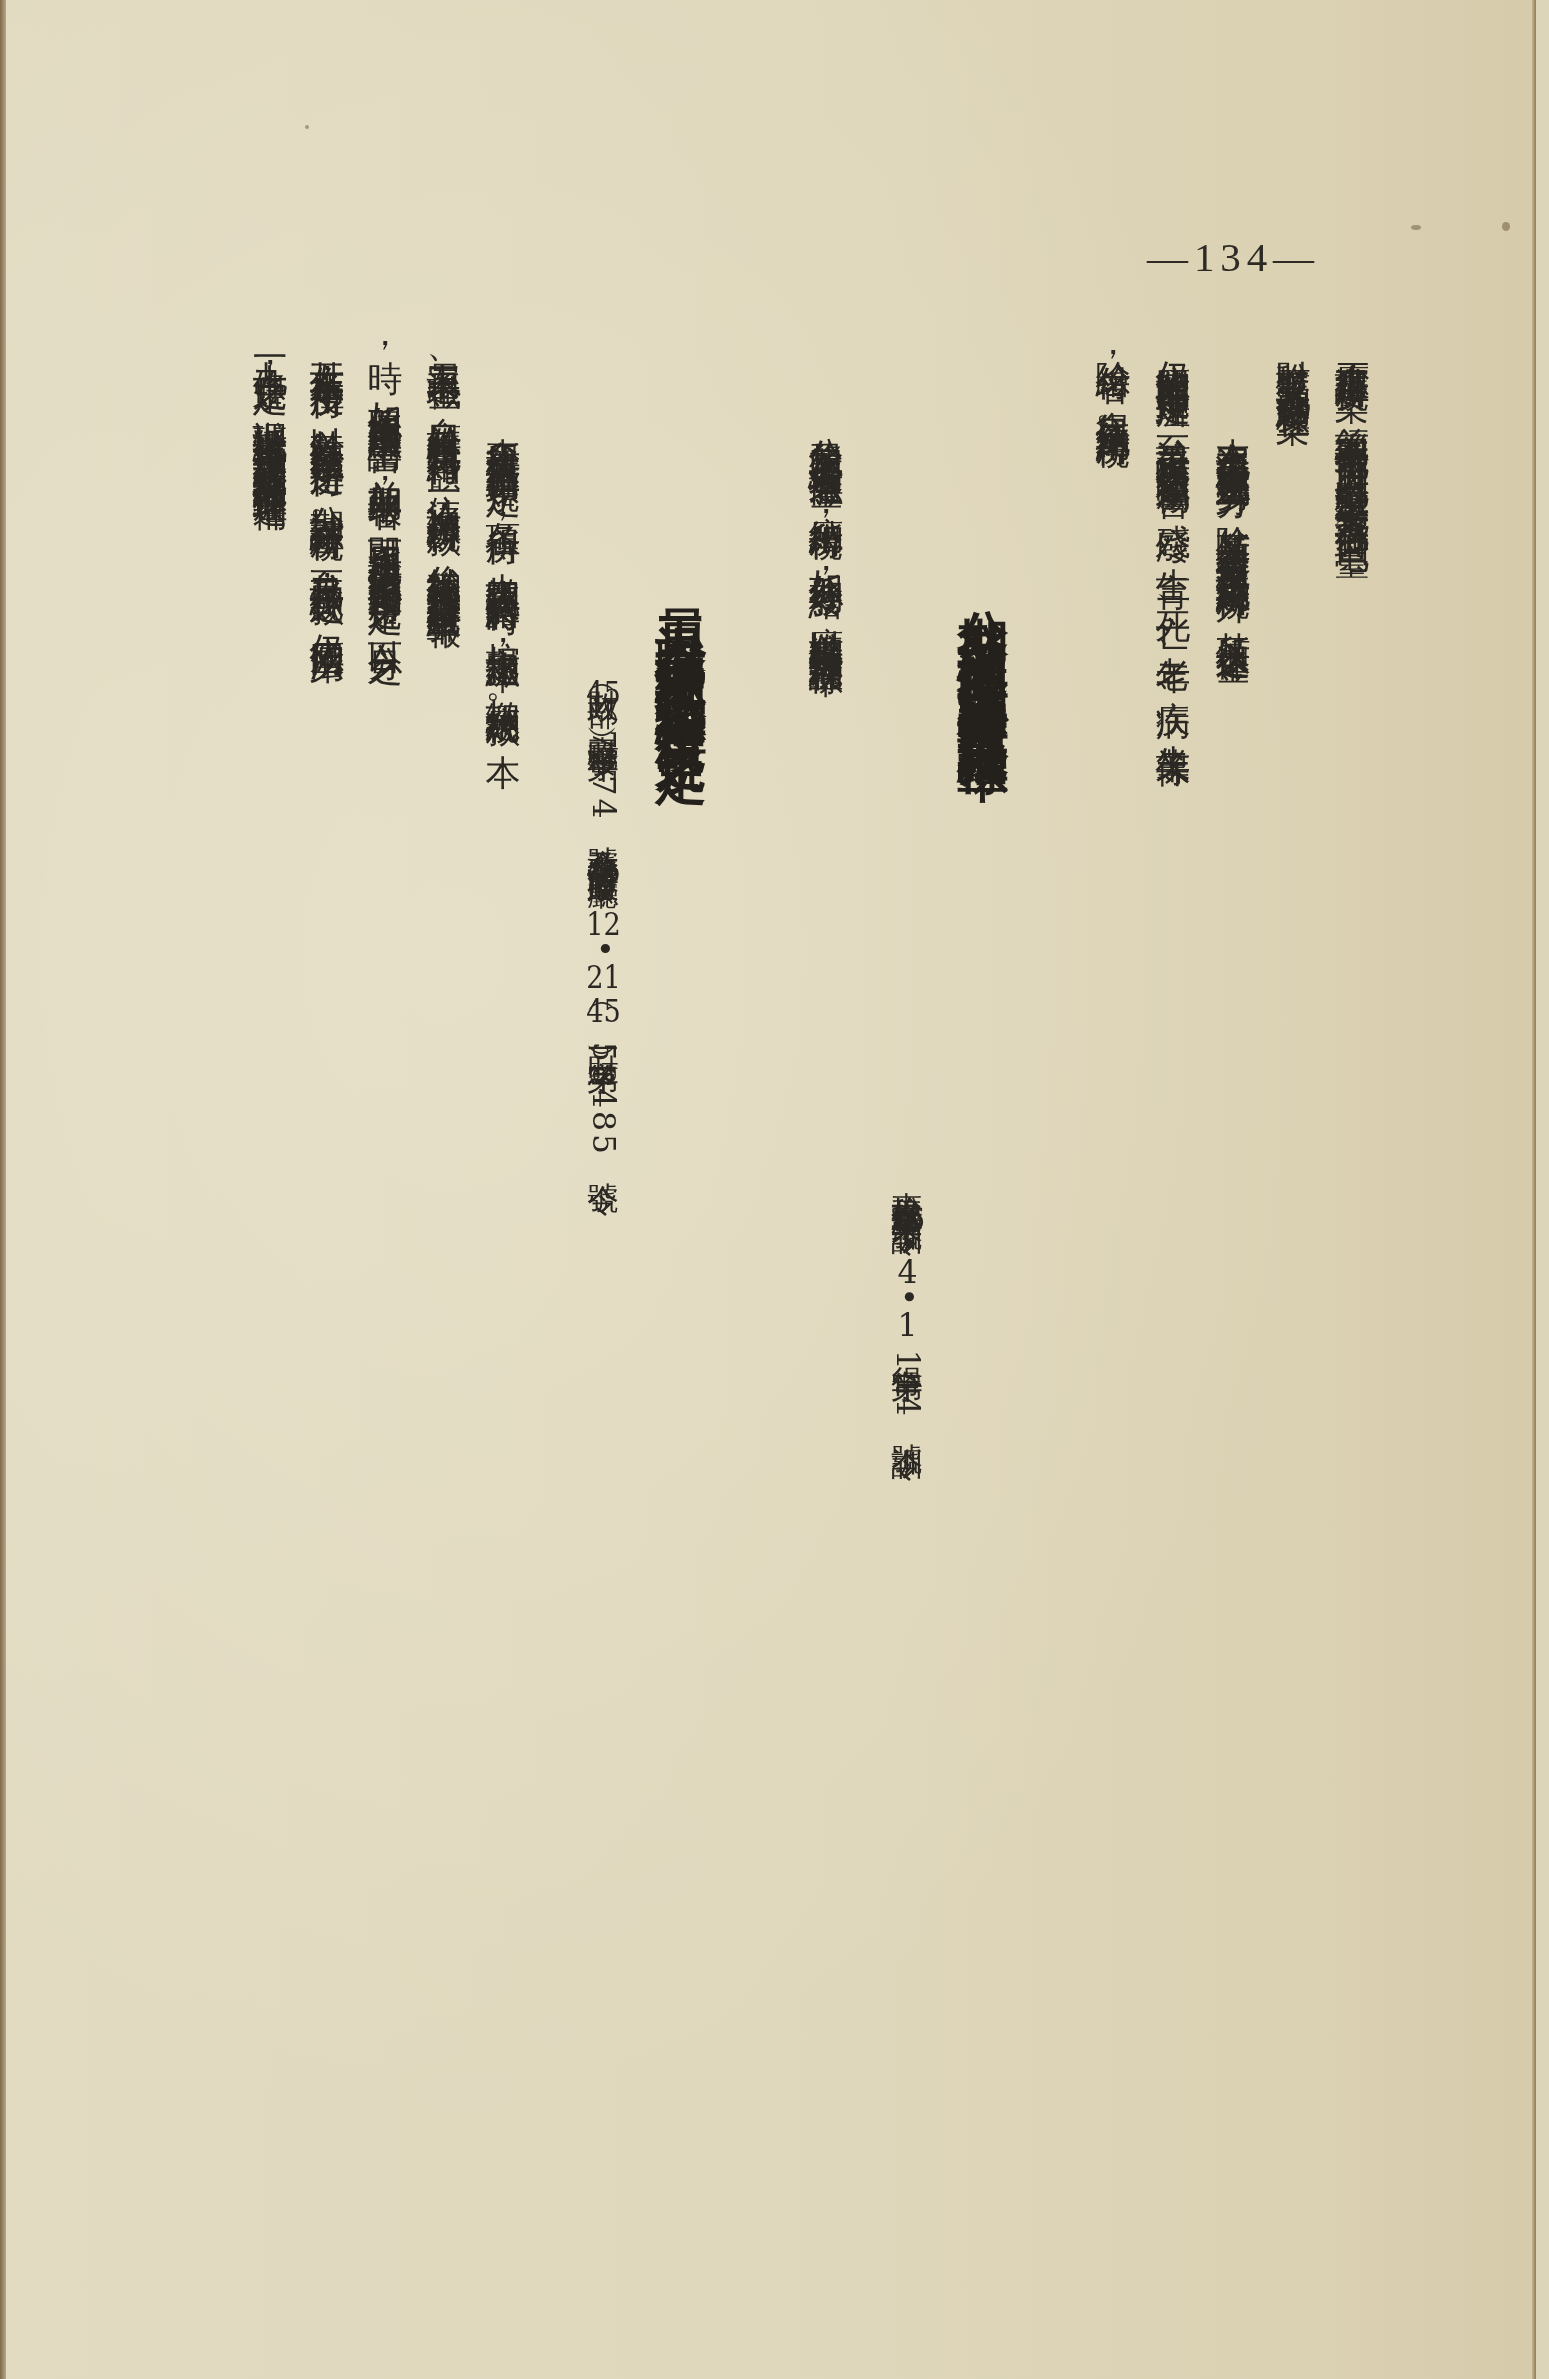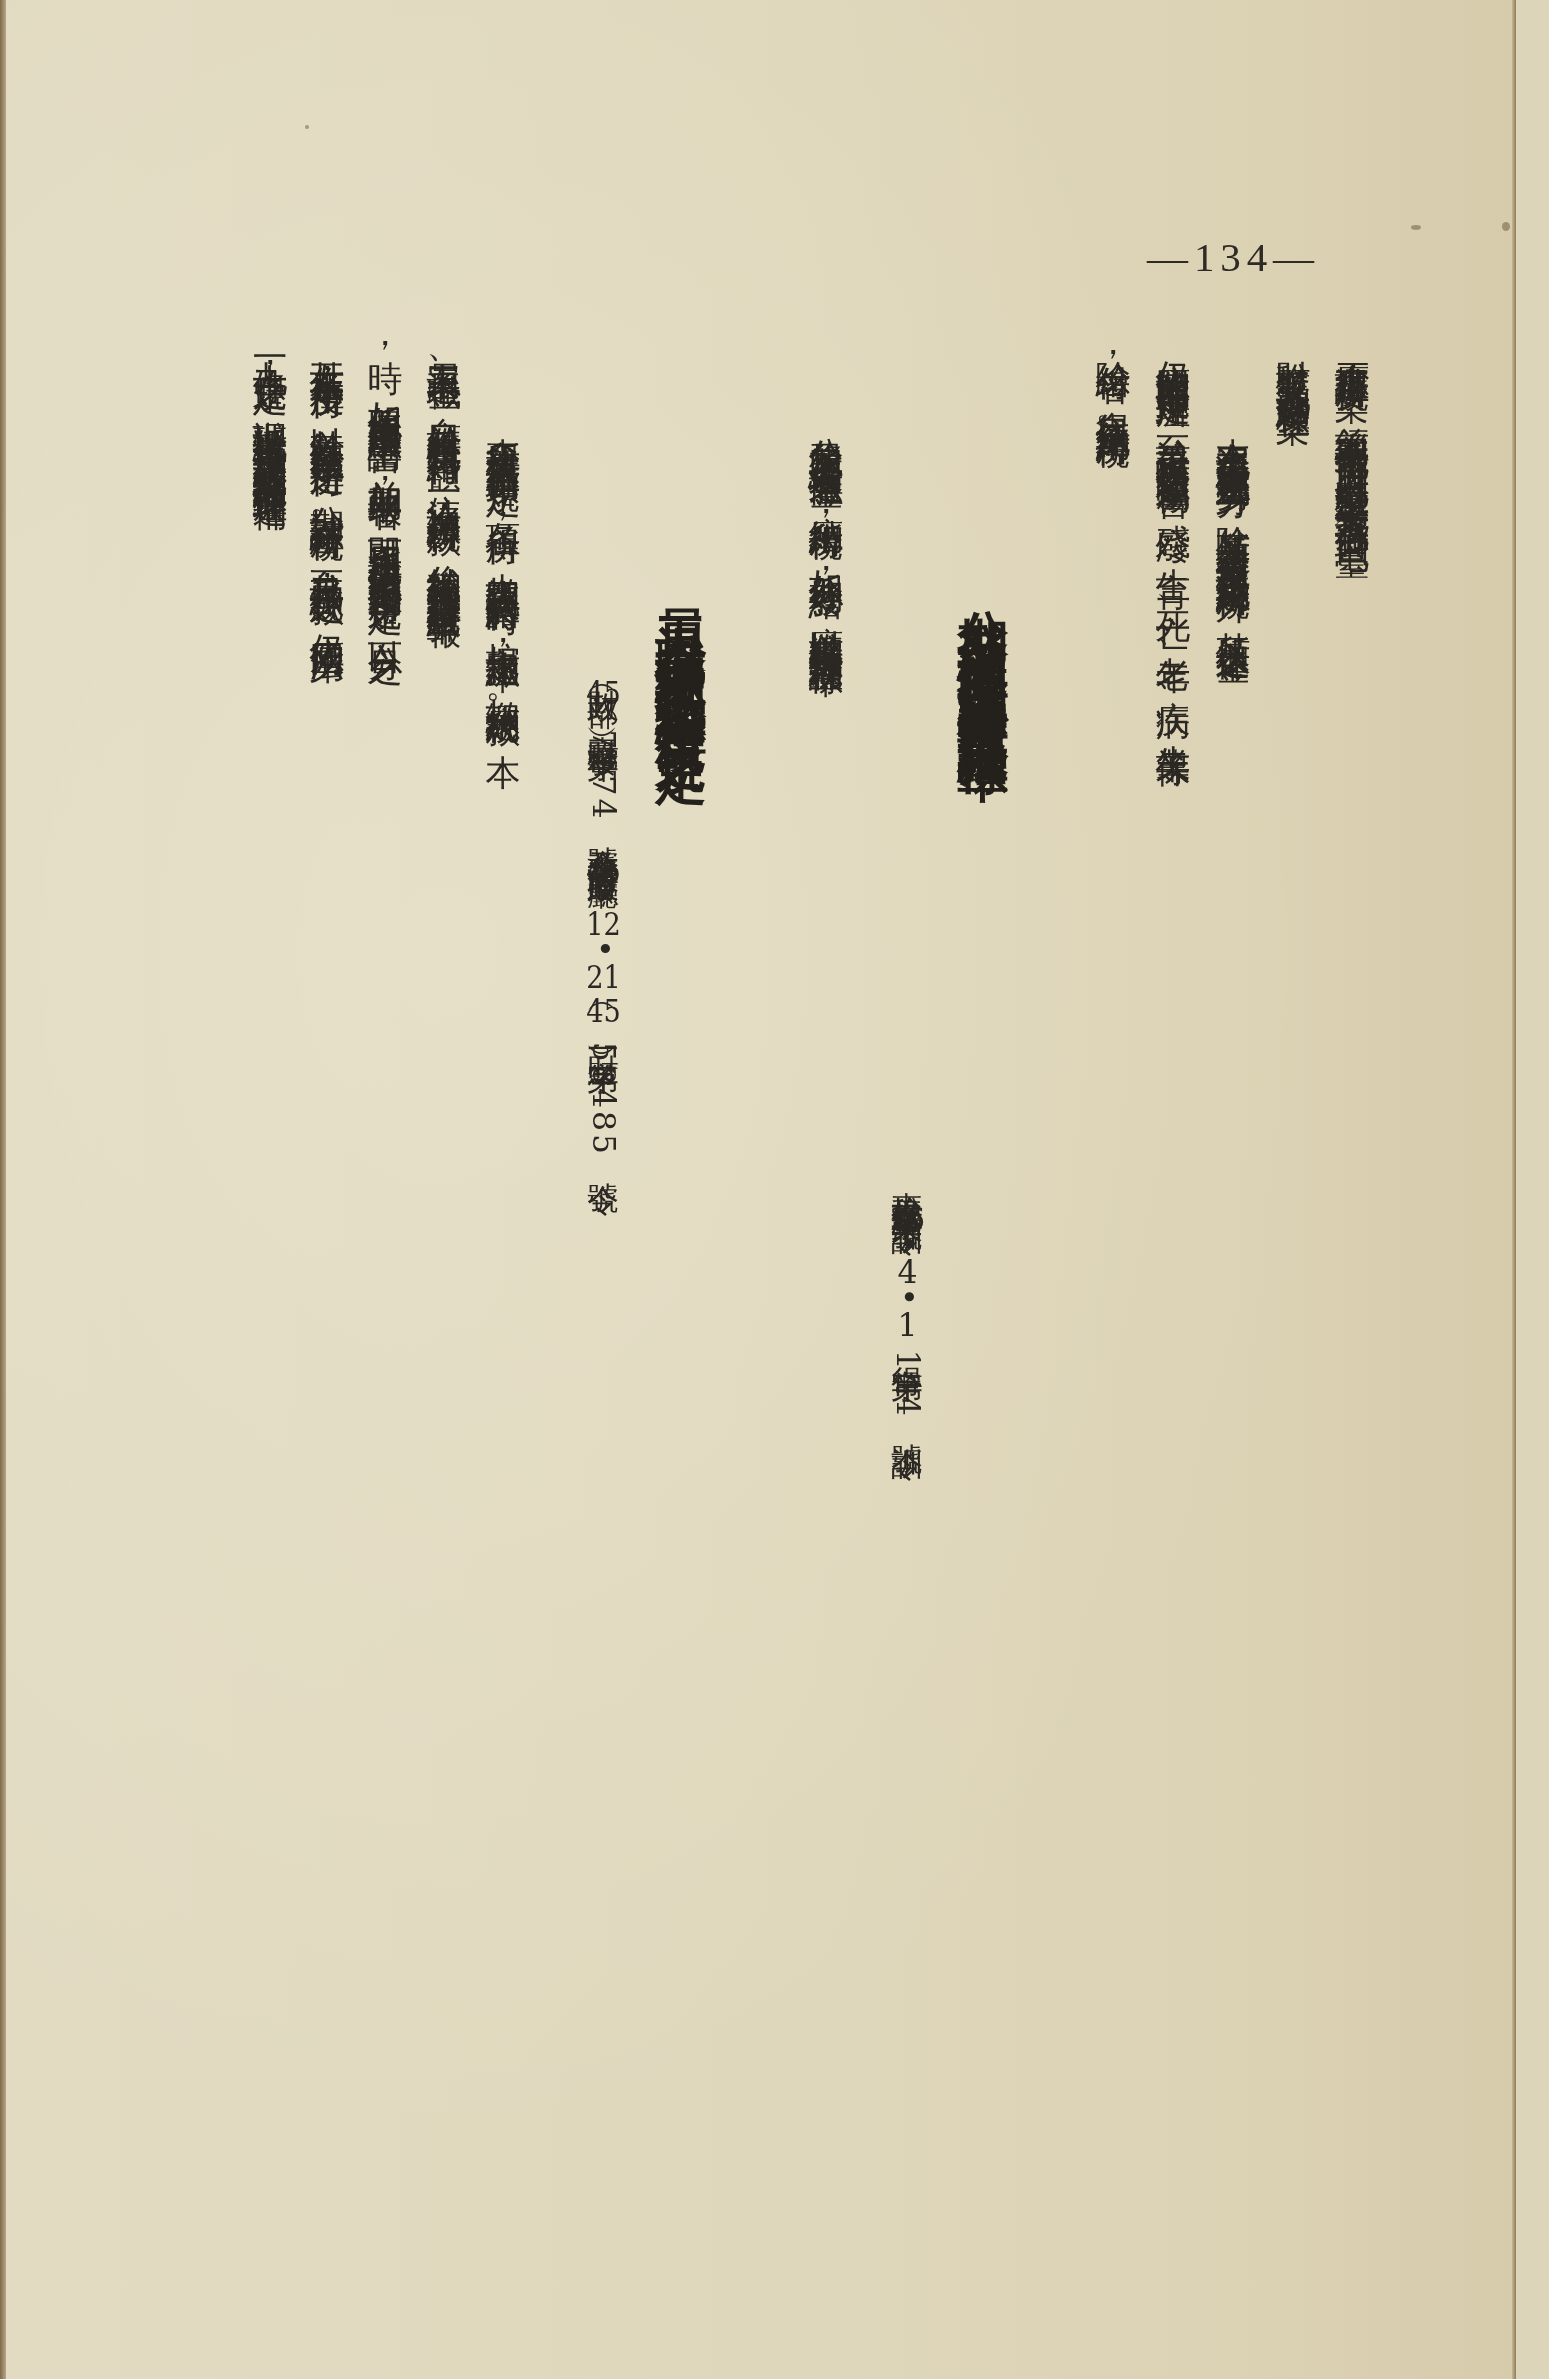--- a/index.html
+++ b/index.html
@@ -10,20 +10,21 @@
     .page {
       position: relative;
       width: 1516px;
       height: 2380px;
       overflow: hidden;
       background:
         radial-gradient(ellipse at 30% 40%, rgba(255,255,245,0.18), rgba(255,255,245,0) 60%),
         linear-gradient(to right, #e2dbc2 0%, #dfd7bb 55%, #dbd1b3 85%, #d6cbab 100%);
       color: #2b2824;
       font-family: "DejaVu Serif", serif;
+      padding-left: 20px;
     }
     .edge-left {
       position: absolute; left: 0; top: 0; width: 5.9px; height: 2380px;
       background: linear-gradient(to right, #7d6a4c, #b7a684);
     }
     .edge-right {
       position: absolute; right: 0; top: 0; width: 3.9px; height: 2380px;
       background: linear-gradient(to right, #c6b893, #8f7b58);
     }
     .speck {

